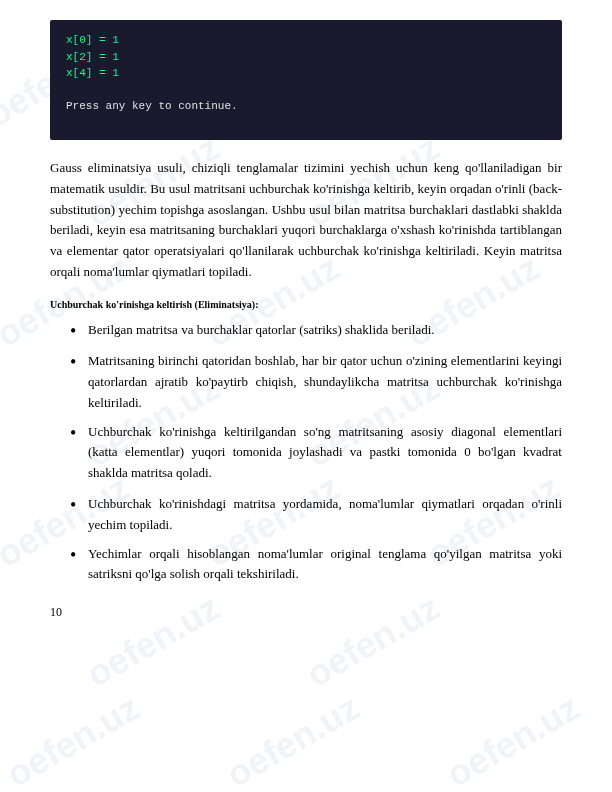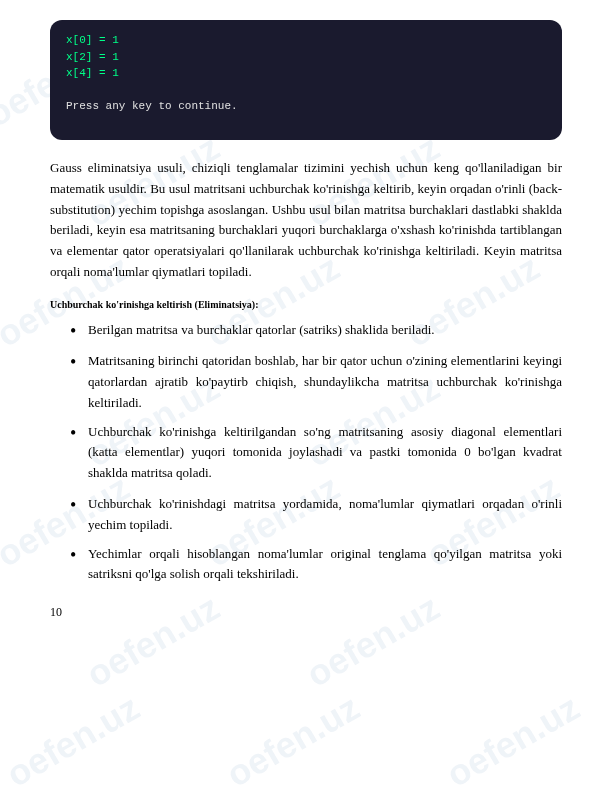--- a/index.html
+++ b/index.html
@@ -40,21 +40,21 @@
     }
 
     
     .terminal {
       background: #1a1a2e;
       color: #e0e0e0;
       font-family: 'Courier New', Courier, monospace;
       font-size: 11px;
       padding: 12px 16px;
       margin-bottom: 18px;
-      border-radius: 12px;
+      border-radius: 2px;
       line-height: 1.5;
       min-height: 120px;
     }
     .terminal .var-line {
       color: #00ff88;
     }
     .terminal .process-line {
       color: #00bfff;
     }
     .terminal .press-line {

